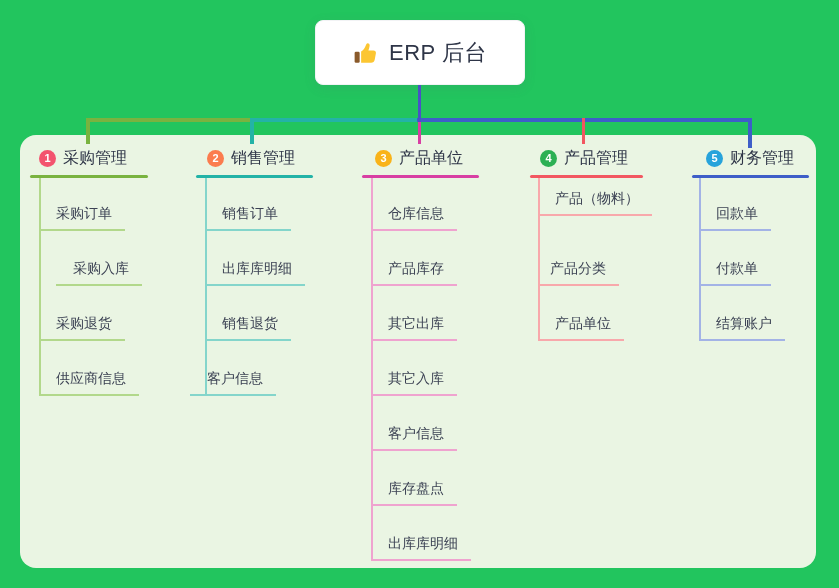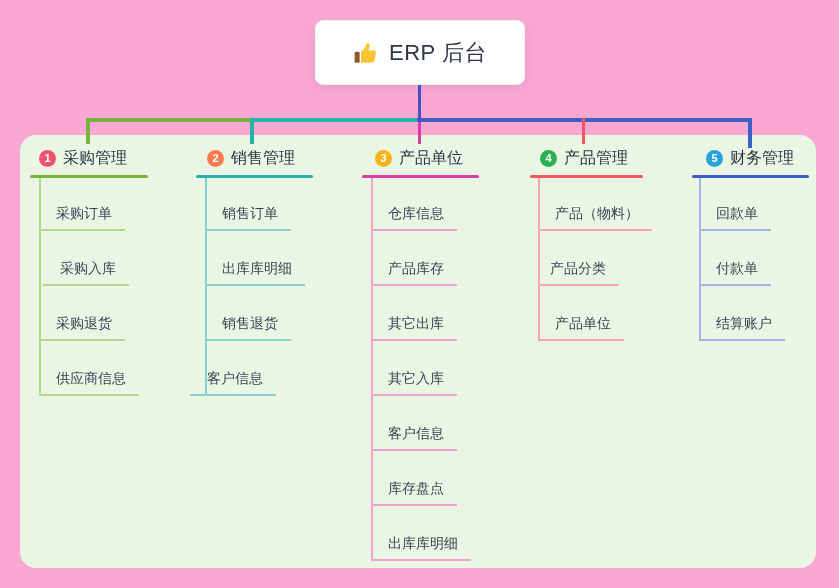--- a/index.html
+++ b/index.html
@@ -1,17 +1,17 @@
 <!DOCTYPE html>
 <html style="--b1: #79b33f; --b1l: #b2d88b; --badge1: #f3536e; --b2: #23b3a7; --b2l: #84d5cb; --badge2: #fb7c4e; --b3: #d83fa3; --b3l: #efa3cf; --badge3: #f9b319; --b4: #f25761; --b4l: #f8a8ab; --badge4: #2cb054; --b5: #3e5ec8; --b5l: #a3b3e6; --badge5: #27a3db; --stem: #4a50c8; --panel: #eaf5e3; --textDark: #2e3547; --textChild: #3c4254;"><head>
 <meta charset="utf-8">
 <style>
   html,body{margin:0;padding:0;background:#ffffff;}
   body{font-family:"Liberation Sans","DejaVu Sans",sans-serif;}
-  .stage{position:relative;width:839px;height:588px;background:#f9a8d4;overflow:hidden;}
+  .stage{position:relative;width:839px;height:588px;background:#22c55e;overflow:hidden;}
   .panel{position:absolute;left:20px;top:135px;width:796px;height:433px;
          background:var(--panel,#eaf5e3);border-radius:16px;}
   .line{position:absolute;}
   .root-card{position:absolute;left:315px;top:20px;width:208px;height:63px;background:#fff;
              border:1px solid #f2f3f5;border-radius:8px;box-shadow:0 3px 12px rgba(90,100,120,.14);
              display:flex;align-items:center;justify-content:center;gap:10px;cursor:pointer;}
   .root-card .rlabel{font-size:22px;font-weight:500;color:var(--textDark,#2e3547);letter-spacing:.5px;}
   .bhead{position:absolute;height:24px;display:flex;align-items:center;gap:7px;cursor:pointer;}
   .badge{width:17px;height:17px;border-radius:50%;color:#fff;font-size:11px;font-weight:700;
          display:flex;align-items:center;justify-content:center;flex:0 0 17px;}
@@ -65,21 +65,21 @@
   </div>
 
   <div class="b1">
     <div class="bhead" style="left:39px;top:146px;">
       <span class="badge badge1">1</span>
       <span class="blabel">采购管理</span>
     </div>
     <div class="underline" style="left:30px;top:174.5px;width:118px;"></div>
     <div class="stem" style="left:39px;top:178px;height:218px;"></div>
     <div class="child" style="left:39px;top:203px;">采购订单</div>
-    <div class="child" style="left:43px;top:258px;">采购入库</div>
+    <div class="child" style="left:56px;top:258px;">采购入库</div>
     <div class="child" style="left:39px;top:313px;">采购退货</div>
     <div class="child" style="left:39px;top:368px;">供应商信息</div>
   </div>
 
   <div class="b2">
     <div class="bhead" style="left:207px;top:146px;">
       <span class="badge badge2">2</span>
       <span class="blabel">销售管理</span>
     </div>
     <div class="underline" style="left:196px;top:174.5px;width:117px;"></div>
@@ -106,21 +106,21 @@
     <div class="child" style="left:371px;top:533px;">出库库明细</div>
   </div>
 
   <div class="b4">
     <div class="bhead" style="left:540px;top:146px;">
       <span class="badge badge4">4</span>
       <span class="blabel">产品管理</span>
     </div>
     <div class="underline" style="left:530px;top:174.5px;width:113px;"></div>
     <div class="stem" style="left:538px;top:178px;height:163px;"></div>
-    <div class="child" style="left:538px;top:203px;">产品（物料）</div>
+    <div class="child" style="left:538px;top:188px;">产品（物料）</div>
     <div class="child" style="left:538px;top:258px;padding-left:12px;">产品分类</div>
     <div class="child" style="left:538px;top:313px;">产品单位</div>
   </div>
 
   <div class="b5">
     <div class="bhead" style="left:706px;top:146px;">
       <span class="badge badge5">5</span>
       <span class="blabel">财务管理</span>
     </div>
     <div class="underline" style="left:692px;top:174.5px;width:117px;"></div>

